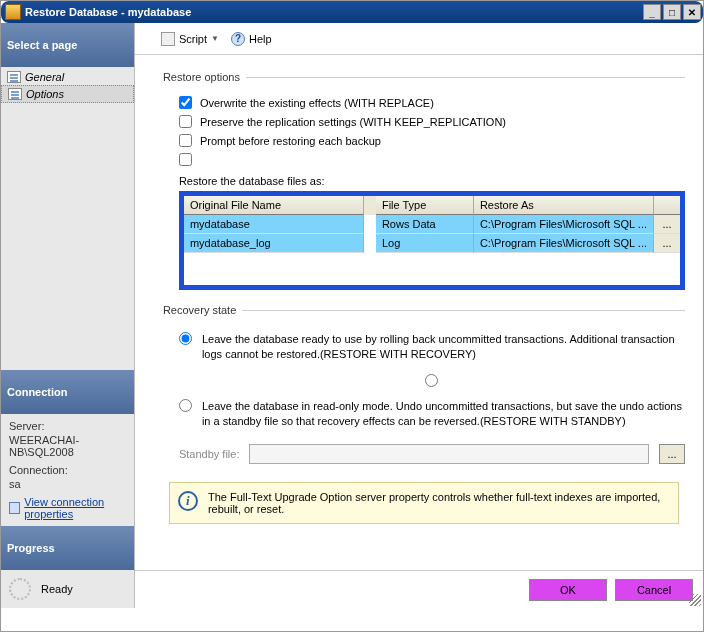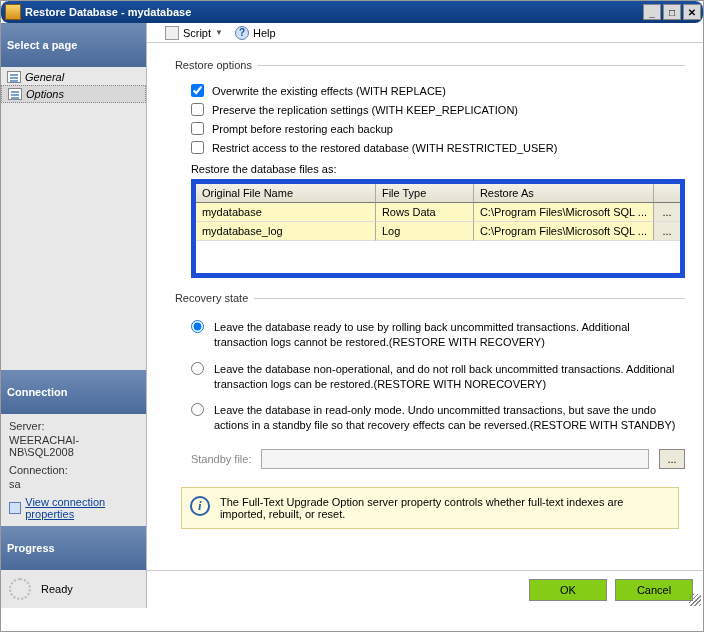--- a/index.html
+++ b/index.html
@@ -19,50 +19,50 @@
 .side-item .pgico::after { content:""; position:absolute; left:2px; top:2px; width:8px; height:2px; background:#7aa0d0; box-shadow:0 3px #7aa0d0, 0 6px #7aa0d0; }
 .side-kv { padding:0 8px; color:#333; }
 .side-kv .lbl { margin-top:6px; }
 .side-kv .val { margin-top:2px; }
 .link { color:#0a3f9a; text-decoration:underline; cursor:pointer; display:flex; align-items:center; gap:4px; padding:6px 8px; }
 .link .lico { width:14px; height:12px; background:#cfe0f6; border:1px solid #5a7fb4; }
 .spinner { width:22px; height:22px; border:2px dotted #bbb; border-radius:50%; }
 .progress-row { display:flex; align-items:center; gap:10px; padding:8px; }
 .sidebar .spacer { flex:1; }
 .main { flex:1; background:#fff; position:relative; display:flex; flex-direction:column; }
-.toolbar { height:20px; border-bottom:1px solid #ccc; display:flex; align-items:center; gap:4px; padding:0 14px;text-align:center; }
+.toolbar { height:32px; border-bottom:1px solid #ccc; display:flex; align-items:center; gap:4px; padding:0 22px;text-align:center; }
 .tb-btn { display:flex; align-items:center; gap:4px; padding:2px 4px; cursor:default; }
 .tb-ico { width:14px; height:14px; background:#f0f0f0; border:1px solid #999; }
 .tb-ico.help { border-radius:50%; background:#cfe0f6; border-color:#5a7fb4; display:flex; align-items:center; justify-content:center; color:#1a4f9c; font-weight:bold; font-size:10px; }
 .tb-caret { font-size:8px; color:#555; }
 .content { padding:16px 18px 6px 28px; flex:1; overflow:hidden; }
 .group { margin-bottom:14px; }
 .group-title { color:#333; display:flex; align-items:center; gap:6px; margin-bottom:10px; }
 .group-title::after { content:""; flex:1; height:1px; background:#ccc; }
 .chk-row { display:flex; align-items:center; gap:8px; padding:3px 0 3px 16px; }
 input[type=checkbox], input[type=radio] { width:13px; height:13px; margin:0; }
 .sub-label { color:#000; margin:6px 0 4px 16px; }
 .grid { border:5px solid #1d4ed8; margin-left:16px; }
 .grid-head, .grid-row { display:flex; }
 .grid-head { background:#ece9d8; }
 .gcell { border-right:1px solid #aaa; border-bottom:1px solid #ddd; padding:3px 6px; overflow:hidden; white-space:nowrap; text-overflow:ellipsis; }
-.c1 { width:180px; } .c2 { width:98px; } .c3 { flex:1; } .c4 { width:26px; text-align:center; border-right:none; }
+.c1 { width:180px; } .c2 { width:98px;margin-left:12px; } .c3 { flex:1; } .c4 { width:26px; text-align:center; border-right:none; }
 .grid-head .gcell { border-bottom:1px solid #7a7a7a; font-weight:normal; background:linear-gradient(#f4f2e8,#e3e0cf); }
-.grid-row .gcell { background:#fef9c3; }
+.grid-row .gcell { background:#7dd3fc; }
 .grid-row .c4 { background:#ece9d8; cursor:pointer; }
 .grid-blank { height:32px; background:#fff; }
 .radio-row { display:flex; align-items:flex-start; gap:10px; padding:6px 0 6px 16px;justify-content:center; }
 .radio-row label { line-height:1.35; }
 .standby-row { display:flex; align-items:center; gap:10px; padding:10px 0 4px 16px; color:#888; }
 .standby-row input[type=text] { flex:1; height:20px; border:1px solid #aaa; padding:0 4px; background:#f5f5f5; }
 .ell-btn { width:26px; height:20px; border:1px solid #888; background:#ece9d8; cursor:pointer; }
 .infobox { margin:6px 6px 0 6px; background:#fffcdd; border:1px solid #d8d08a; padding:8px; display:flex; gap:10px; align-items:flex-start; }
 .infobox .iico { width:20px; height:20px; border:2px solid #2a5fab; border-radius:50%; color:#2a5fab; display:flex; align-items:center; justify-content:center; font-weight:bold; font-style:italic; font-family:Georgia, serif; font-size:13px; flex-shrink:0; }
 .footer { height:38px; border-top:1px solid #ccc; display:flex; justify-content:flex-end; align-items:center; gap:8px; padding:0 10px; }
-.btn-std { width:78px; height:22px; background:#84cc16; border:1px solid #888; cursor:pointer; }
+.btn-std { width:78px; height:22px; background:#d946ef; border:1px solid #888; cursor:pointer; }
 .resize-grip { position:absolute; right:2px; bottom:2px; width:12px; height:12px; background:repeating-linear-gradient(135deg,#888 0 1px,transparent 1px 3px); }
 </style>
 </head>
 <body>
 
 <div class="titlebar">
   <div class="icon"></div>
   <div class="title">Restore Database - mydatabase</div>
   <div class="ctrls">
     <div class="btn">_</div>
@@ -128,21 +128,20 @@
         <div class="chk-row">
           <input type="checkbox" style="">
           <label>Preserve the replication settings (WITH KEEP_REPLICATION)</label>
         </div>
         <div class="chk-row">
           <input type="checkbox" style="">
           <label>Prompt before restoring each backup</label>
         </div>
         <div class="chk-row">
           <input type="checkbox" style="">
-          <label>Restrict access to the restored database (WITH RESTRICTED_USER)</label>
         </div>
         <div class="sub-label">Restore the database files as:</div>
         <div class="grid">
           <div class="grid-head">
             <div class="gcell c1">Original File Name</div>
             <div class="gcell c2">File Type</div>
             <div class="gcell c3">Restore As</div>
             <div class="gcell c4"></div>
           </div>
           <div class="grid-row">
@@ -164,21 +163,20 @@
       <div class="group">
         <div class="group-title">
             <span>Recovery state</span>
           </div>
         <div class="radio-row">
           <input type="radio" name="rec" checked="" style="">
           <label>Leave the database ready to use by rolling back uncommitted transactions. Additional transaction logs cannot be restored.(RESTORE WITH RECOVERY)</label>
         </div>
         <div class="radio-row">
           <input type="radio" name="rec" style="">
-          <label>Leave the database non-operational, and do not roll back uncommitted transactions. Additional transaction logs can be restored.(RESTORE WITH NORECOVERY)</label>
         </div>
         <div class="radio-row">
           <input type="radio" name="rec" style="">
           <label>Leave the database in read-only mode. Undo uncommitted transactions, but save the undo actions in a standby file so that recovery effects can be reversed.(RESTORE WITH STANDBY)</label>
         </div>
         <div class="standby-row">
           <span>Standby file:</span>
           <input type="text" disabled="" style="">
           <button class="ell-btn">...</button>
         </div>

